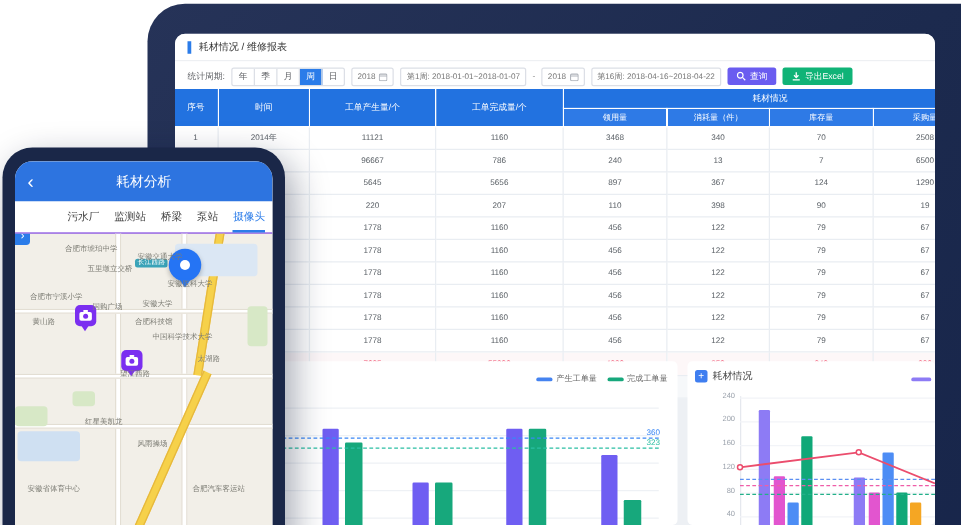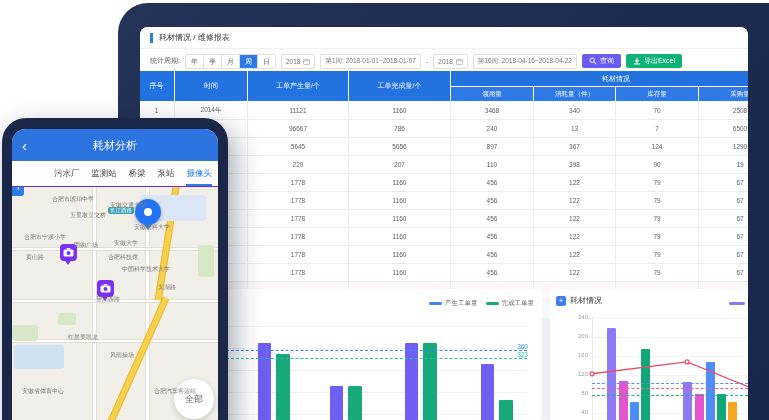--- a/index.html
+++ b/index.html
@@ -424,21 +424,20 @@
             </svg>
         </div>
         <div class="campin" style="left:85px;top:93px;">
           <svg width="11" height="9" viewBox="0 0 11 9">
               <rect x="0.5" y="1.5" width="10" height="7" rx="1.5" fill="#fff"></rect>
               <circle cx="5.5" cy="5" r="2" fill="#7b2ff0"></circle>
               <rect x="3.5" y="0" width="4" height="1.6" rx="0.8" fill="#fff"></rect>
             </svg>
         </div>
         <div class="expander">›</div>
-        <div class="allbtn">全部</div>
       <span class="maplabel" style="left: 40px; top: 8px;">合肥市琥珀中学</span>
           <span class="maplabel" style="left: 98px; top: 14px;">安徽交通大学</span>
           <span class="maplabel" style="left: 58px; top: 24px;">五里墩立交桥</span>
           <span class="maplabel" style="left: 122px; top: 36px;">安徽医科大学</span>
           <span class="maplabel" style="left: 12px; top: 46px;">合肥市宁溪小学</span>
           <span class="maplabel" style="left: 62px; top: 54px;">国购广场</span>
           <span class="maplabel" style="left: 102px; top: 52px;">安徽大学</span>
           <span class="maplabel" style="left: 14px; top: 66px;">黄山路</span>
           <span class="maplabel" style="left: 96px; top: 66px;">合肥科技馆</span>
           <span class="maplabel" style="left: 110px; top: 78px;">中国科学技术大学</span>

